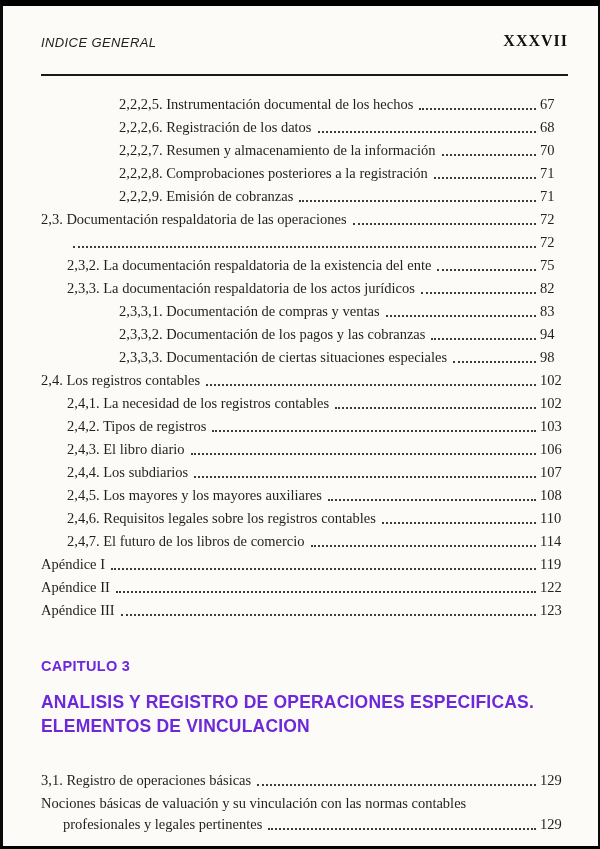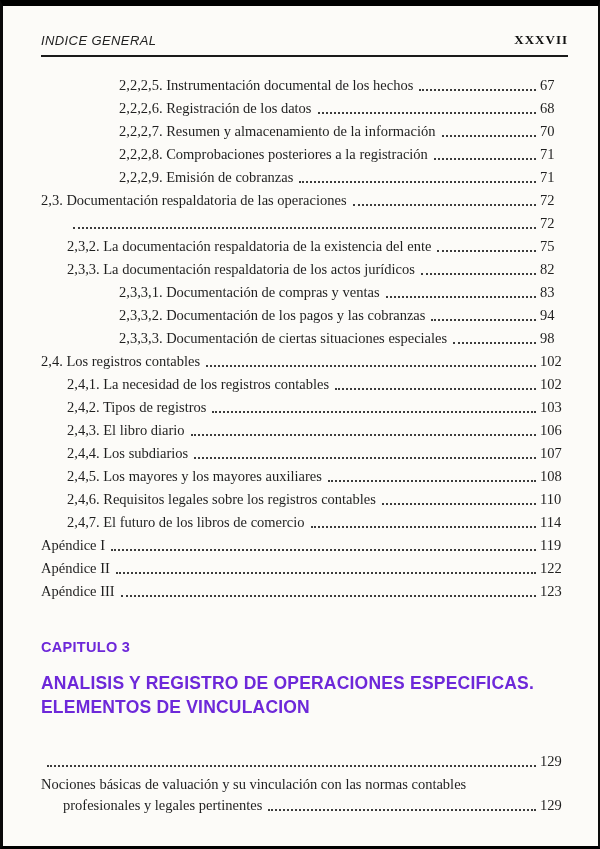--- a/index.html
+++ b/index.html
@@ -20,35 +20,35 @@
     border-bottom: 3px solid #000;
     padding: 26px 30px 0 38px;
     overflow: hidden;
     color: #1f1f1f;
   }
   .page-header {
     display: flex;
     justify-content: space-between;
     align-items: flex-end;
     border-bottom: 2px solid #1a1a1a;
-    padding-bottom: 7px;
+    padding-bottom: 24px;
     margin-bottom: 20px;
     gap: 20px;
   }
   .page-header .htitle {
     font-family: "Liberation Sans", sans-serif;
     font-style: italic;
     font-size: 13px;
     letter-spacing: 0.4px;
     color: #222;
   }
   .page-header .hpage {
     font-family: "Liberation Serif", "DejaVu Serif", serif;
     font-weight: bold;
-    font-size: 13px;
+    font-size: 16px;
     letter-spacing: 1px;
     color: #111;
   }
   .toc { font-size: 14.5px; }
   .row {
     display: flex;
     align-items: flex-end;
     line-height: 17.5px;
     margin-bottom: 5.5px;
   }
@@ -220,20 +220,21 @@
     <div class="chapter">
       <div class="kicker">CAPITULO 3</div>
       <div class="ctitle">
         <span>ANALISIS Y REGISTRO DE OPERACIONES ESPECIFICAS.</span><br>
         <span>ELEMENTOS DE VINCULACION</span>
       </div>
     </div>
 
     <div id="toc-b">
         <div class="row ind-0">
+          <span class="t">3,1. Registro de operaciones básicas</span>
           <span class="leader"></span>
           <span class="p">129</span>
         </div>
       </div>
 
     <div class="row ind-0 wrap-line1">
       <span class="t">Nociones básicas de valuación y su vinculación con las normas contables</span>
     </div>
     <div class="row wrap-line2">
       <span class="t">profesionales y legales pertinentes</span>

